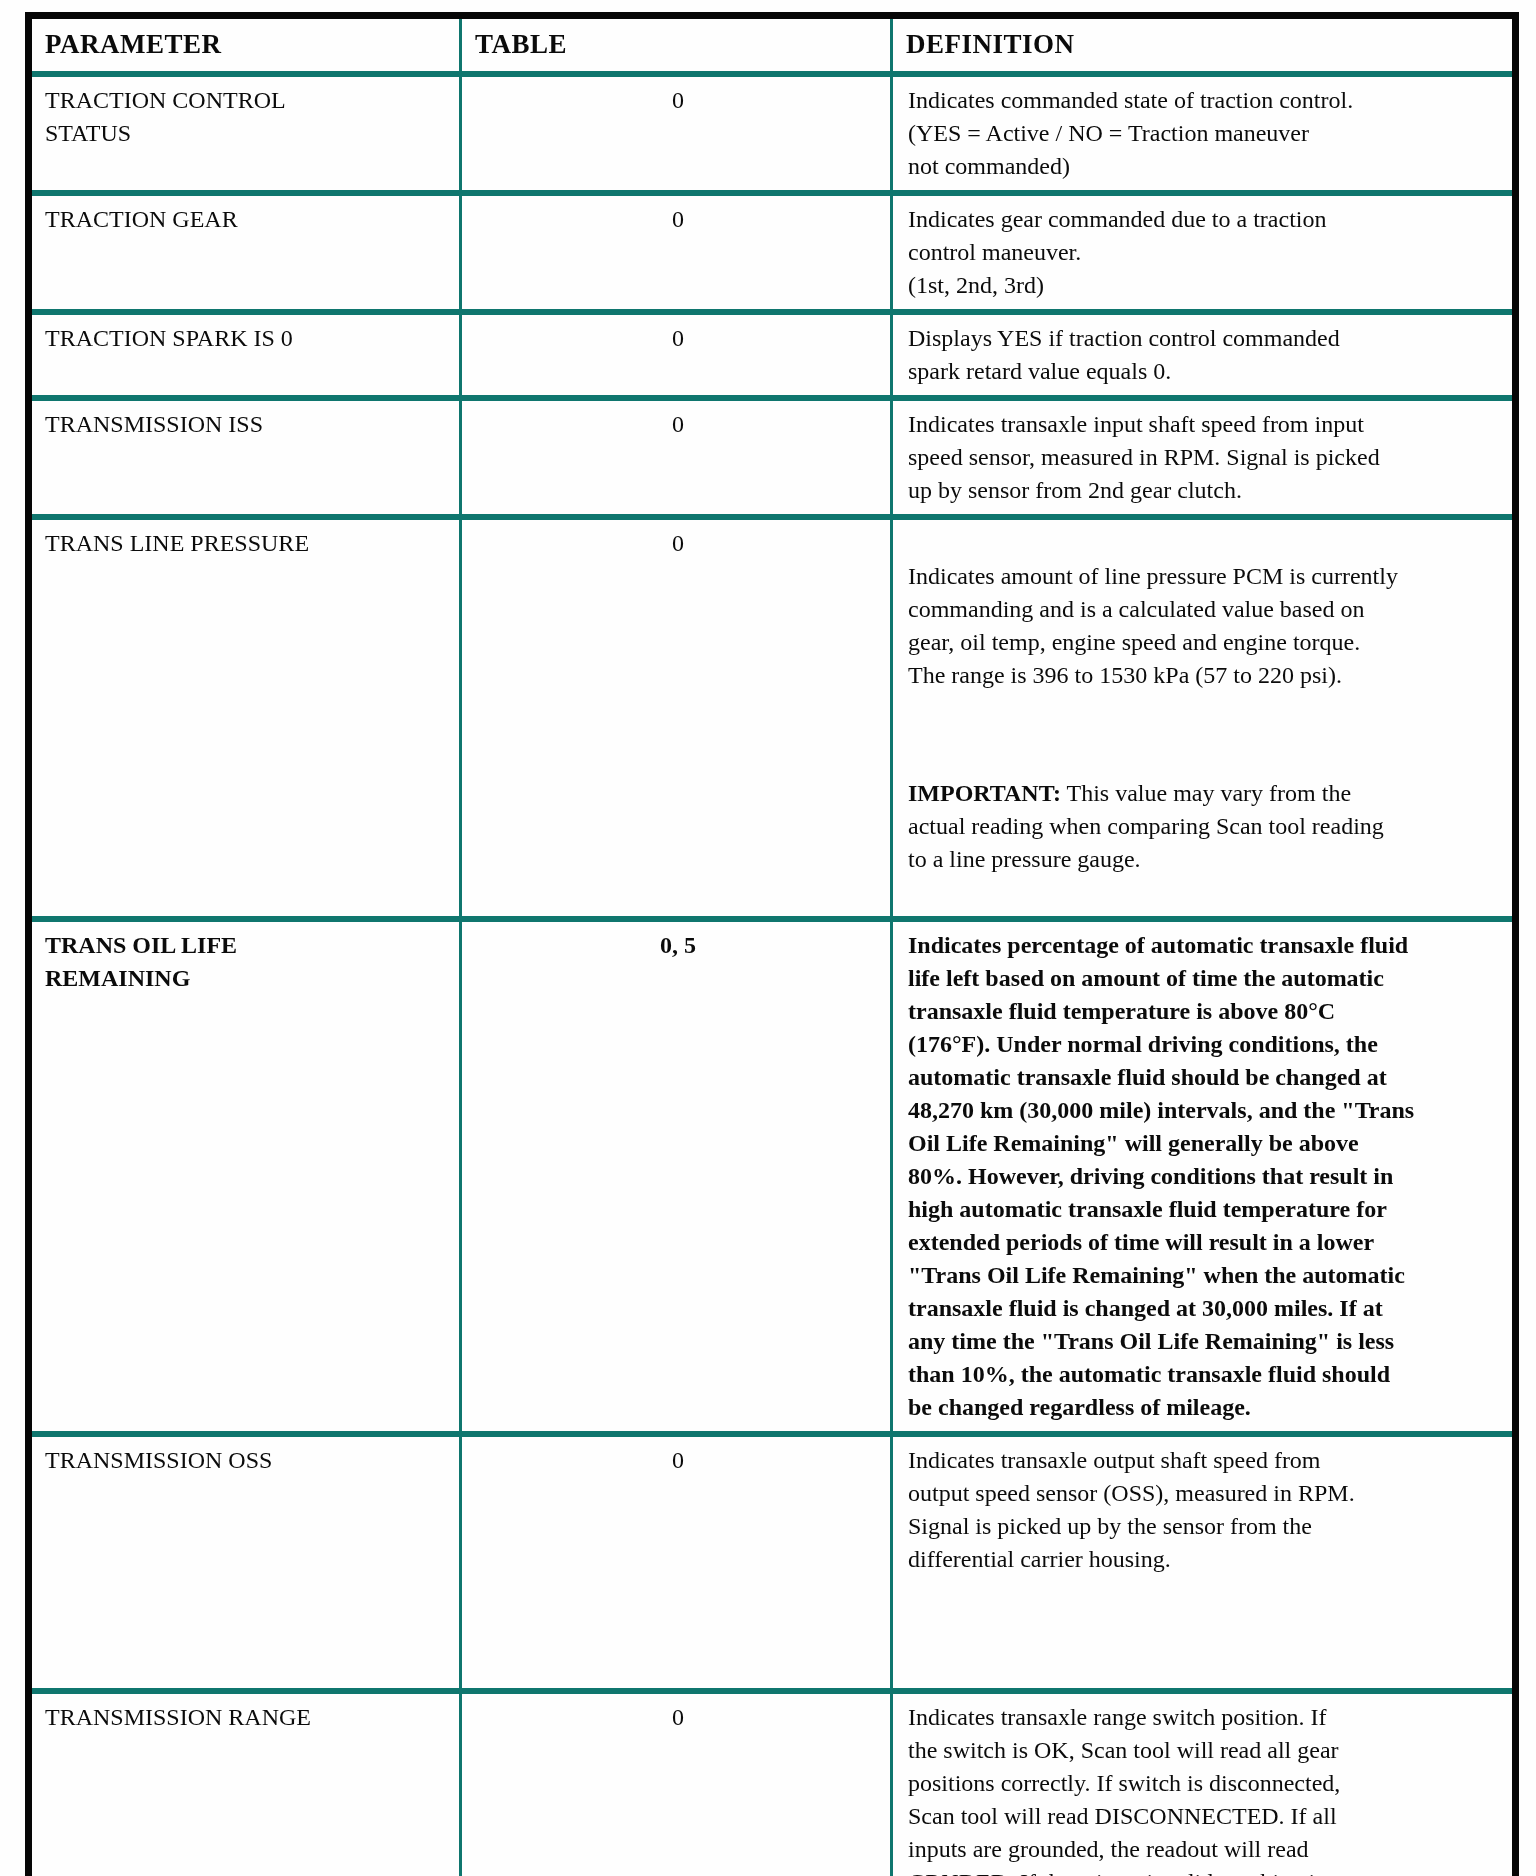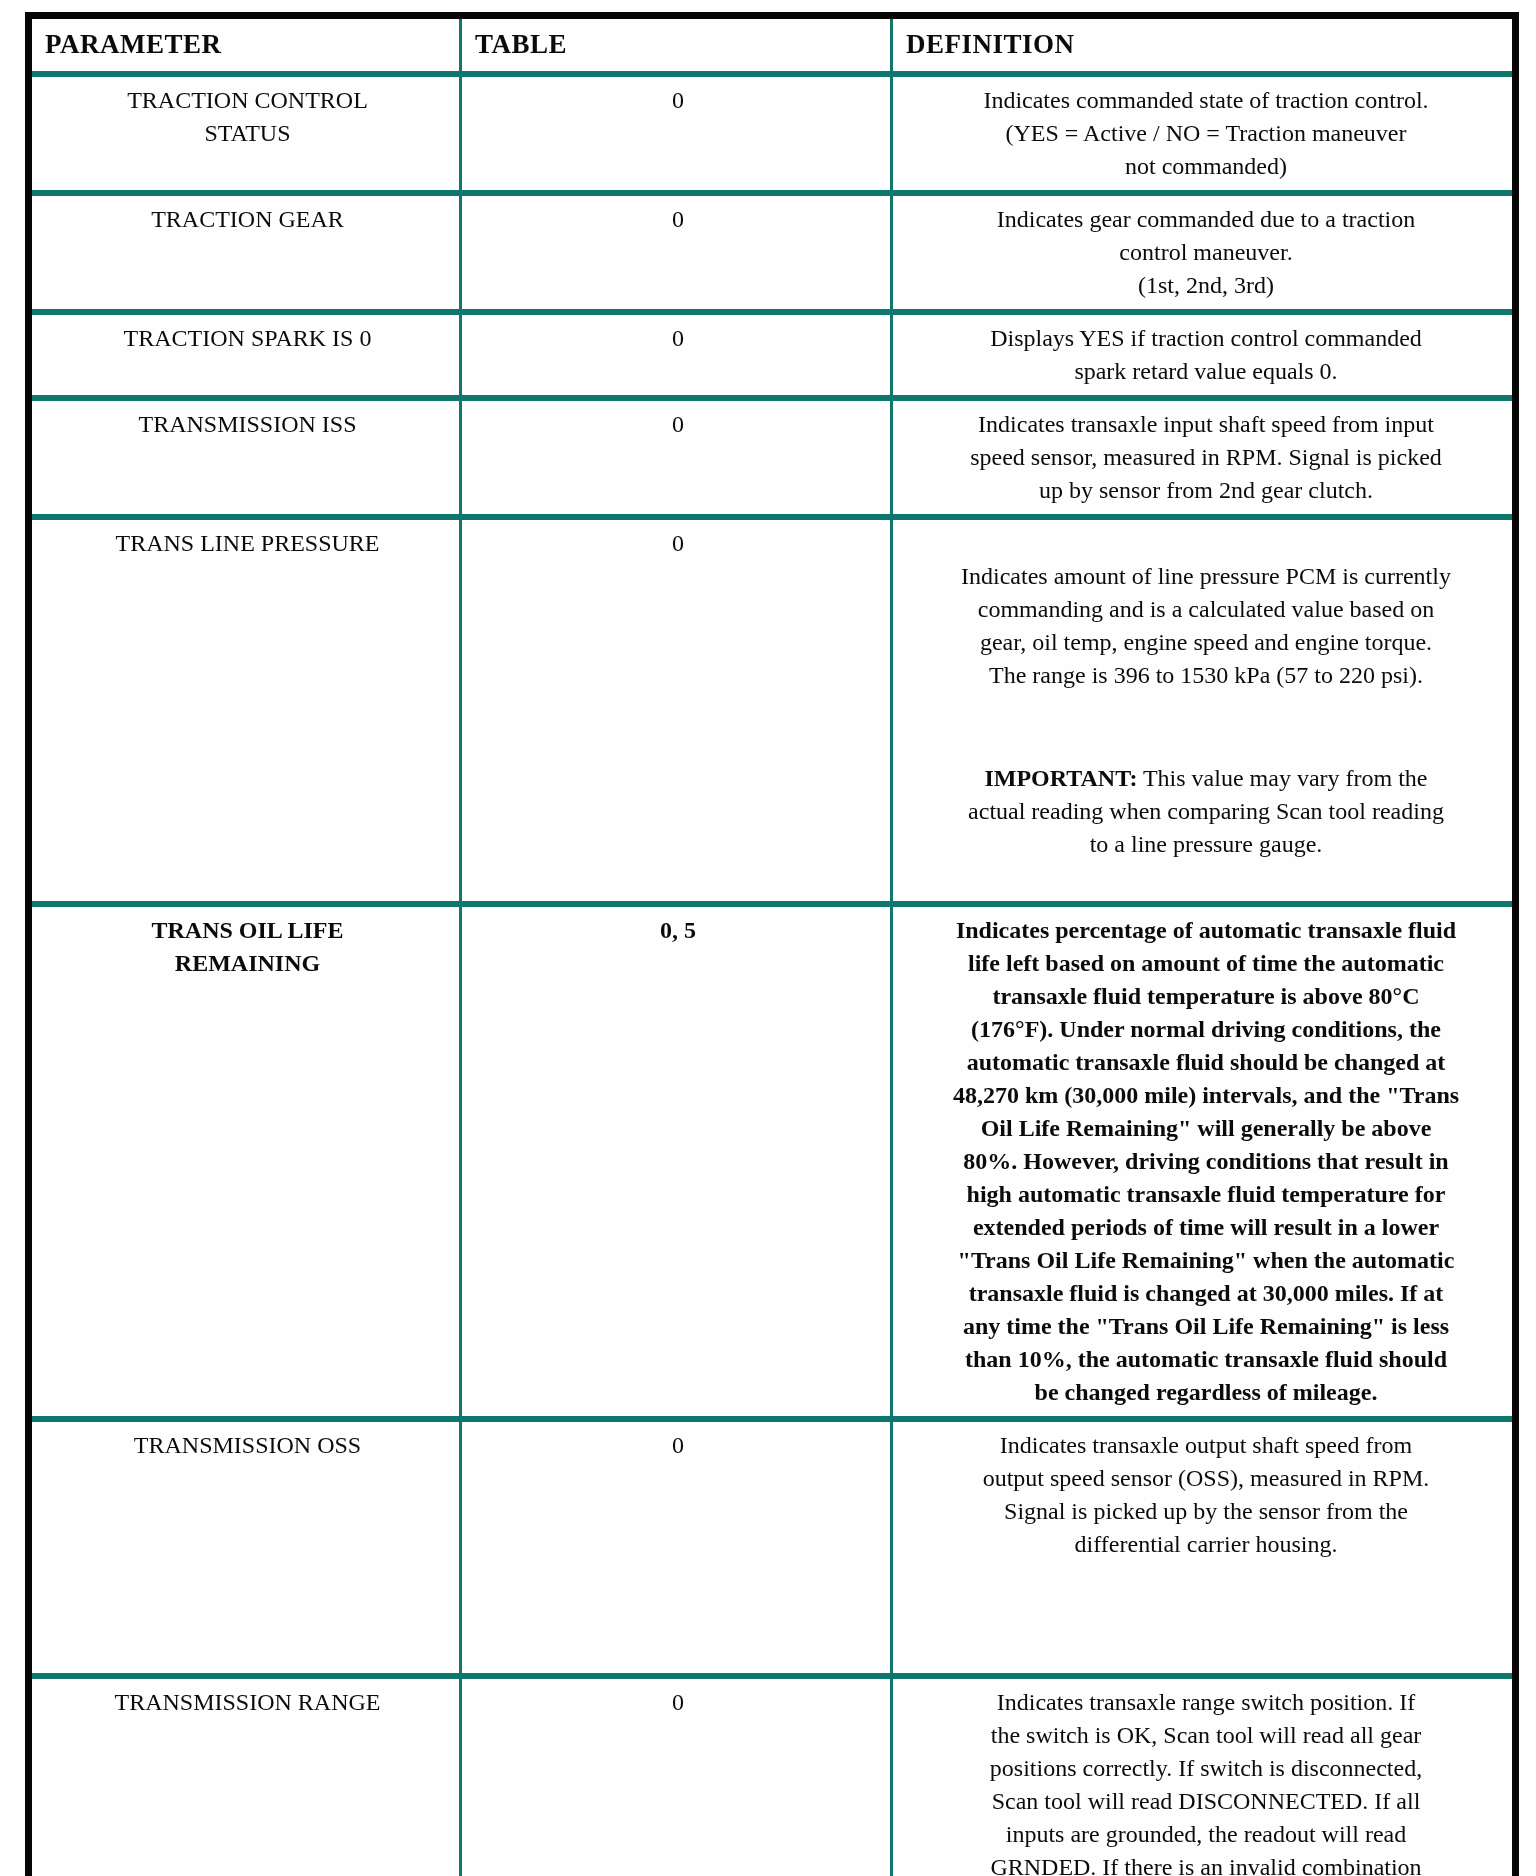--- a/index.html
+++ b/index.html
@@ -43,26 +43,25 @@
     padding: 10px 10px 6px 13px;
     border-bottom-width: 6px !important;
   }
   td {
     font-size: 24px;
     line-height: 33px;
     padding: 7px 9px 7px 13px;
     white-space: pre-line;
     border-top-width: 6px !important;
     border-bottom-width: 6px !important;
-    text-align: center;
   }
   td.param { padding-left: 13px; }
   td.tblcol { text-align: center; }
   td.def { padding-left: 15px; padding-right: 8px; }
-  .note { margin-top: 37px; font-family: Liberation Serif, serif; }
+  .note { margin-top: 52px; font-family: Liberation Serif, serif; }
   .note b { font-weight: 700; }
   
   tbody tr:nth-child(1)  { height: 112px; }
   tbody tr:nth-child(2)  { height: 104px; }
   tbody tr:nth-child(3)  { height: 78px;  }
   tbody tr:nth-child(4)  { height: 79px;  }
   tbody tr:nth-child(5)  { height: 107px; }
   tbody tr:nth-child(6)  { height: 112px; font-weight: bold; }
   tbody tr:nth-child(7)  { height: 257px; }
   tbody tr:nth-child(8)  { height: 492px; }

